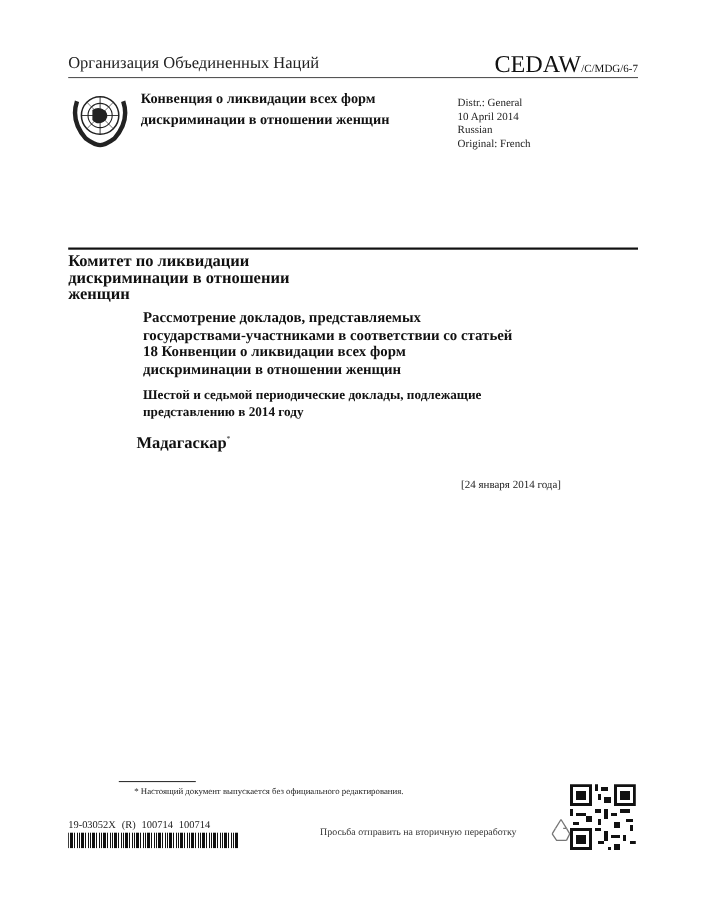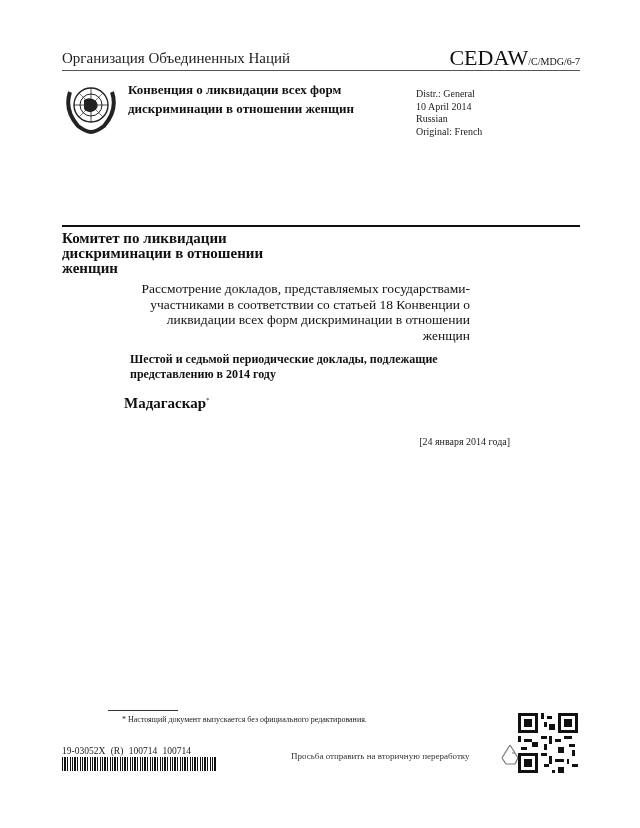--- a/index.html
+++ b/index.html
@@ -10,21 +10,21 @@
   .abs { position:absolute; }
   .org-name { left:62px; top:50px; font-size:15px; color:#222; }
   .symbol { right:60px; top:45px; font-size:22px; color:#111; white-space:nowrap; }
   .symbol .suffix { font-size:10px; }
   .rule-thin { left:62px; top:70px; width:518px; height:1px; background:#555; }
   .emblem { left:64px; top:80px; width:54px; height:54px; }
   .convention-title { left:128px; top:80px; font-size:13px; font-weight:bold; line-height:19px; width:270px; }
   .distr { left:416px; top:88px; font-size:10px; line-height:12.5px; color:#222; }
   .rule-thick { left:62px; top:225px; width:518px; height:2px; background:#111; }
   .committee { left:62px; top:231px; font-size:15px; font-weight:bold; line-height:15px; width:260px; }
-  .main-title { left:130px; top:281px; font-size:13.5px; font-weight:normal; line-height:15.5px; width:340px;text-align:right; }
+  .main-title { left:130px; top:281px; font-size:13.5px; font-weight:bold; line-height:15.5px; width:340px; }
   .subtitle { left:130px; top:352px; font-size:12px; font-weight:bold; line-height:15px; width:380px; }
   .country { left:124px; top:395px; font-size:15px; font-weight:bold; }
   .country sup { font-size:7px; font-weight:normal; }
   .date { right:130px; top:424px; font-size:10px; color:#222;margin-top:12px; }
   .fn-rule { left:108px; top:710px; width:70px; height:1px; background:#333; }
   .footnote { left:122px; top:715px; font-size:8px; color:#222; }
   .job-no { left:62px; top:746px; font-size:9.5px; color:#222; word-spacing:3px; }
   .barcode { left:62px; top:757px; width:155px; height:14px;
     background: repeating-linear-gradient(90deg,#111 0 1px,#fff 1px 2px,#111 2px 4px,#fff 4px 5px,#111 5px 6px,#fff 6px 8px,#111 8px 9px,#fff 9px 10px); }
   .recycle-text { left:291px; top:751px; font-size:9px; font-weight:normal; color:#333; }

